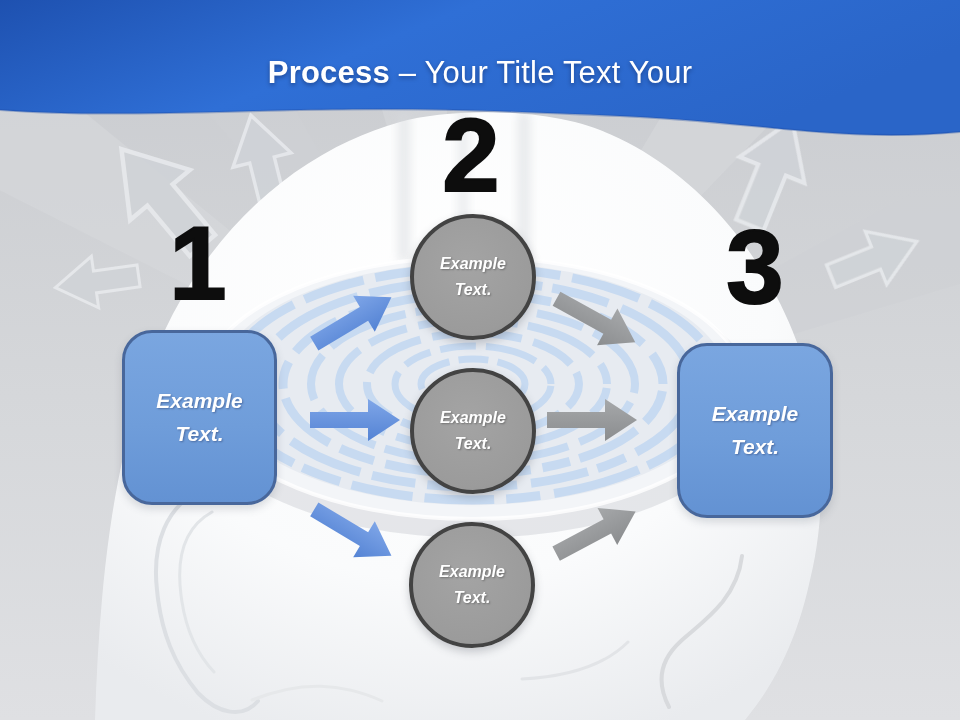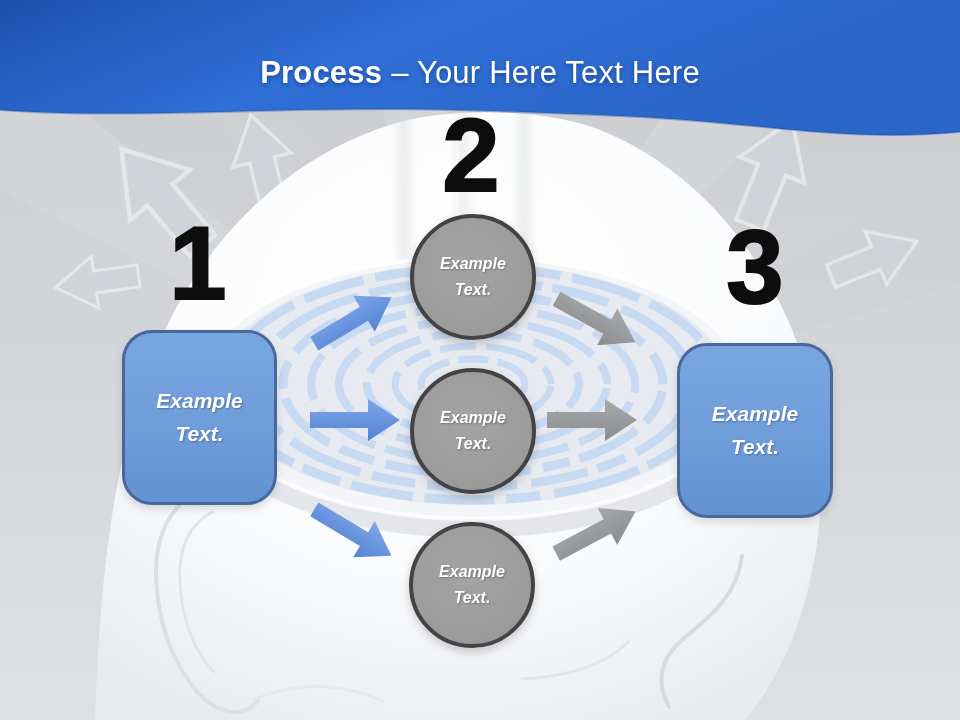--- a/index.html
+++ b/index.html
@@ -144,21 +144,21 @@
       </g>
       <ellipse cx="473" cy="388" rx="272" ry="131" fill="none" stroke="#ffffff" stroke-width="4" opacity="0.8"></ellipse>
     </g>
 
     <path d="M0,0 H960 V132 C840,143 760,122 620,116 C480,110 420,108 300,110
              C200,112 90,117 0,110 Z" fill="url(#bandGrad)"></path>
     <path d="M0,110 C90,117 200,112 300,110 C420,108 480,110 620,116 C760,122 840,143 960,132" fill="none" stroke="#1c4aa2" stroke-width="2" opacity="0.35"></path>
   </svg>
 
   <div class="title">
-    <span class="bold">Process</span><span>– Your Here Text Here</span>
+    <span class="bold">Process</span><span>– Your Title Text Your</span>
   </div>
 
   <div class="num num1">1</div>
   <div class="num num2">2</div>
   <div class="num num3">3</div>
 
   <svg class="fg" width="960" height="720" viewBox="0 0 960 720">
     <defs>
       <linearGradient id="blueArrow" x1="0" y1="0" x2="0" y2="1">
         <stop offset="0" stop-color="#7fa6e8"></stop>

